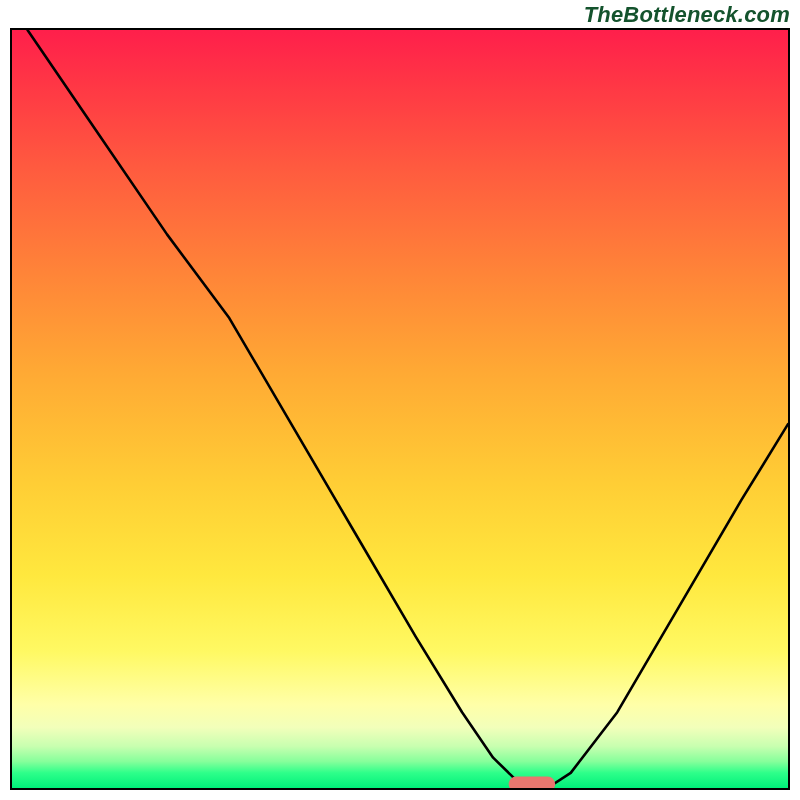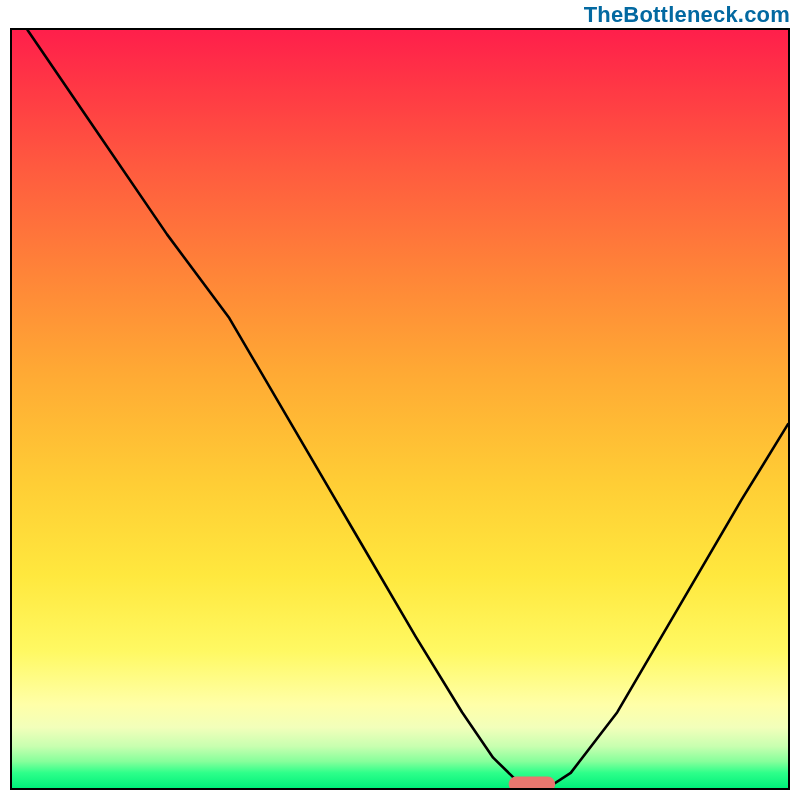--- a/index.html
+++ b/index.html
@@ -15,23 +15,24 @@
     position: relative;
     width: 800px;
     height: 800px;
   }
   .watermark {
     position: absolute;
     top: 2px;
     right: 10px;
     font-size: 22px;
     font-weight: 600;
-    color: #0369a1;
+    color: #14532d;
     letter-spacing: 0.2px;
     z-index: 10;
+    font-style: italic;
   }
   .plot-frame {
     position: absolute;
     left: 10px;
     top: 28px;
     width: 780px;
     height: 762px;
     box-sizing: border-box;
     border: 2.5px solid #000000;
     overflow: hidden;

